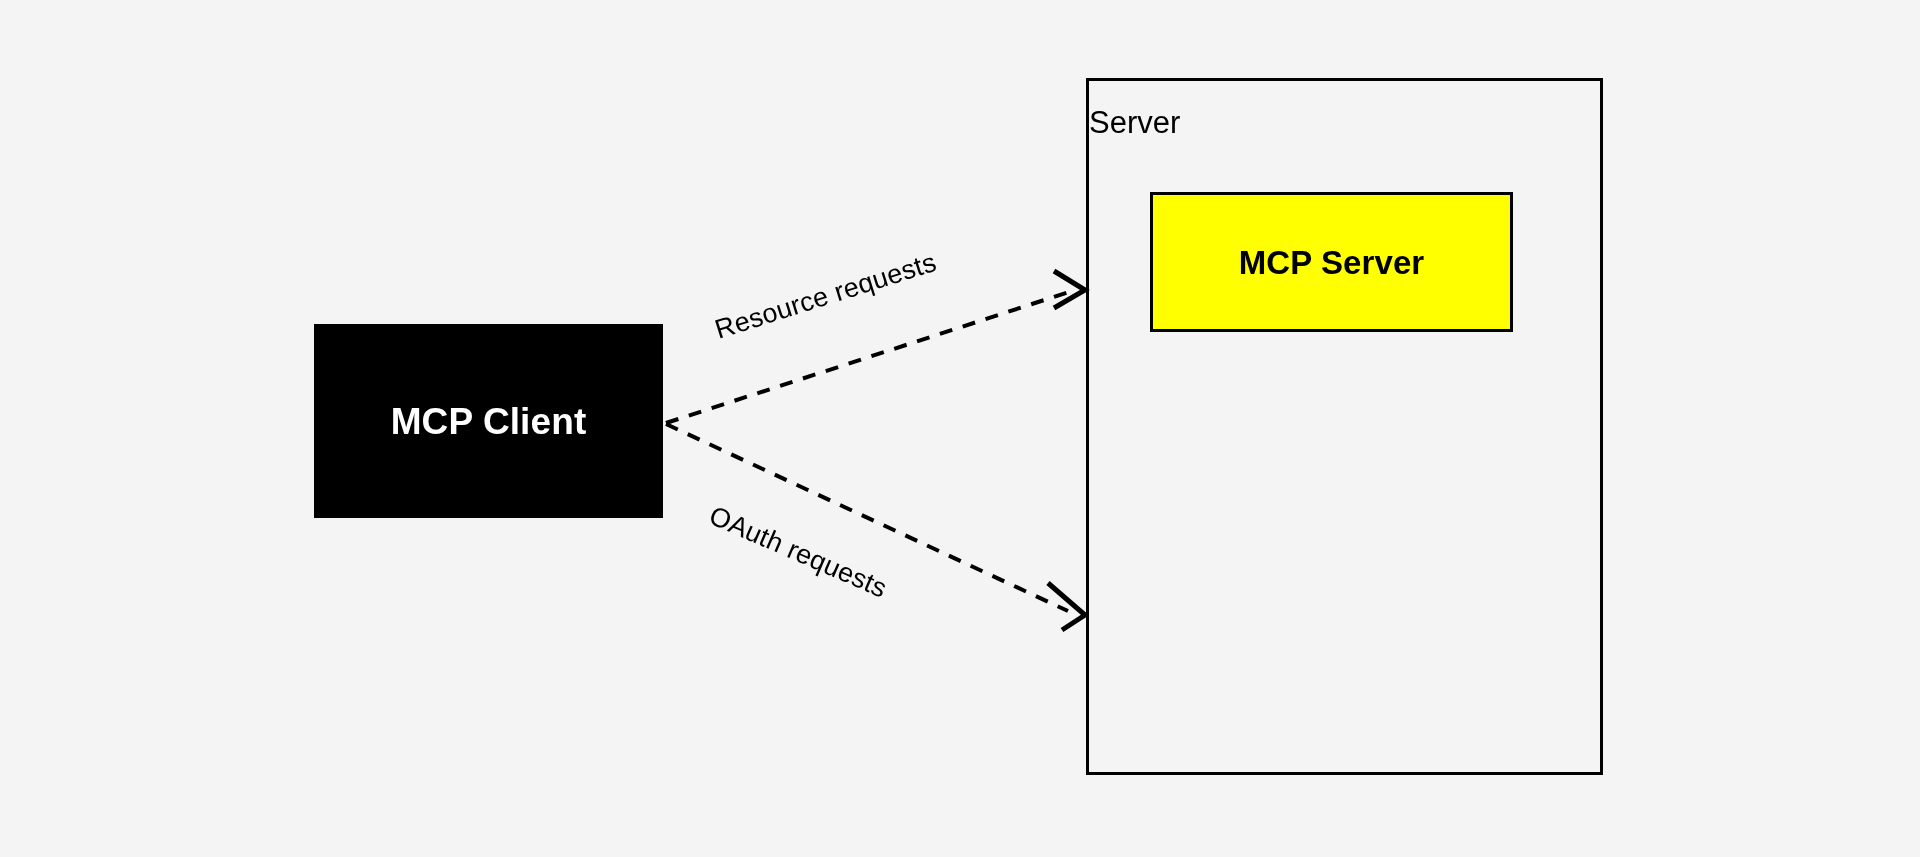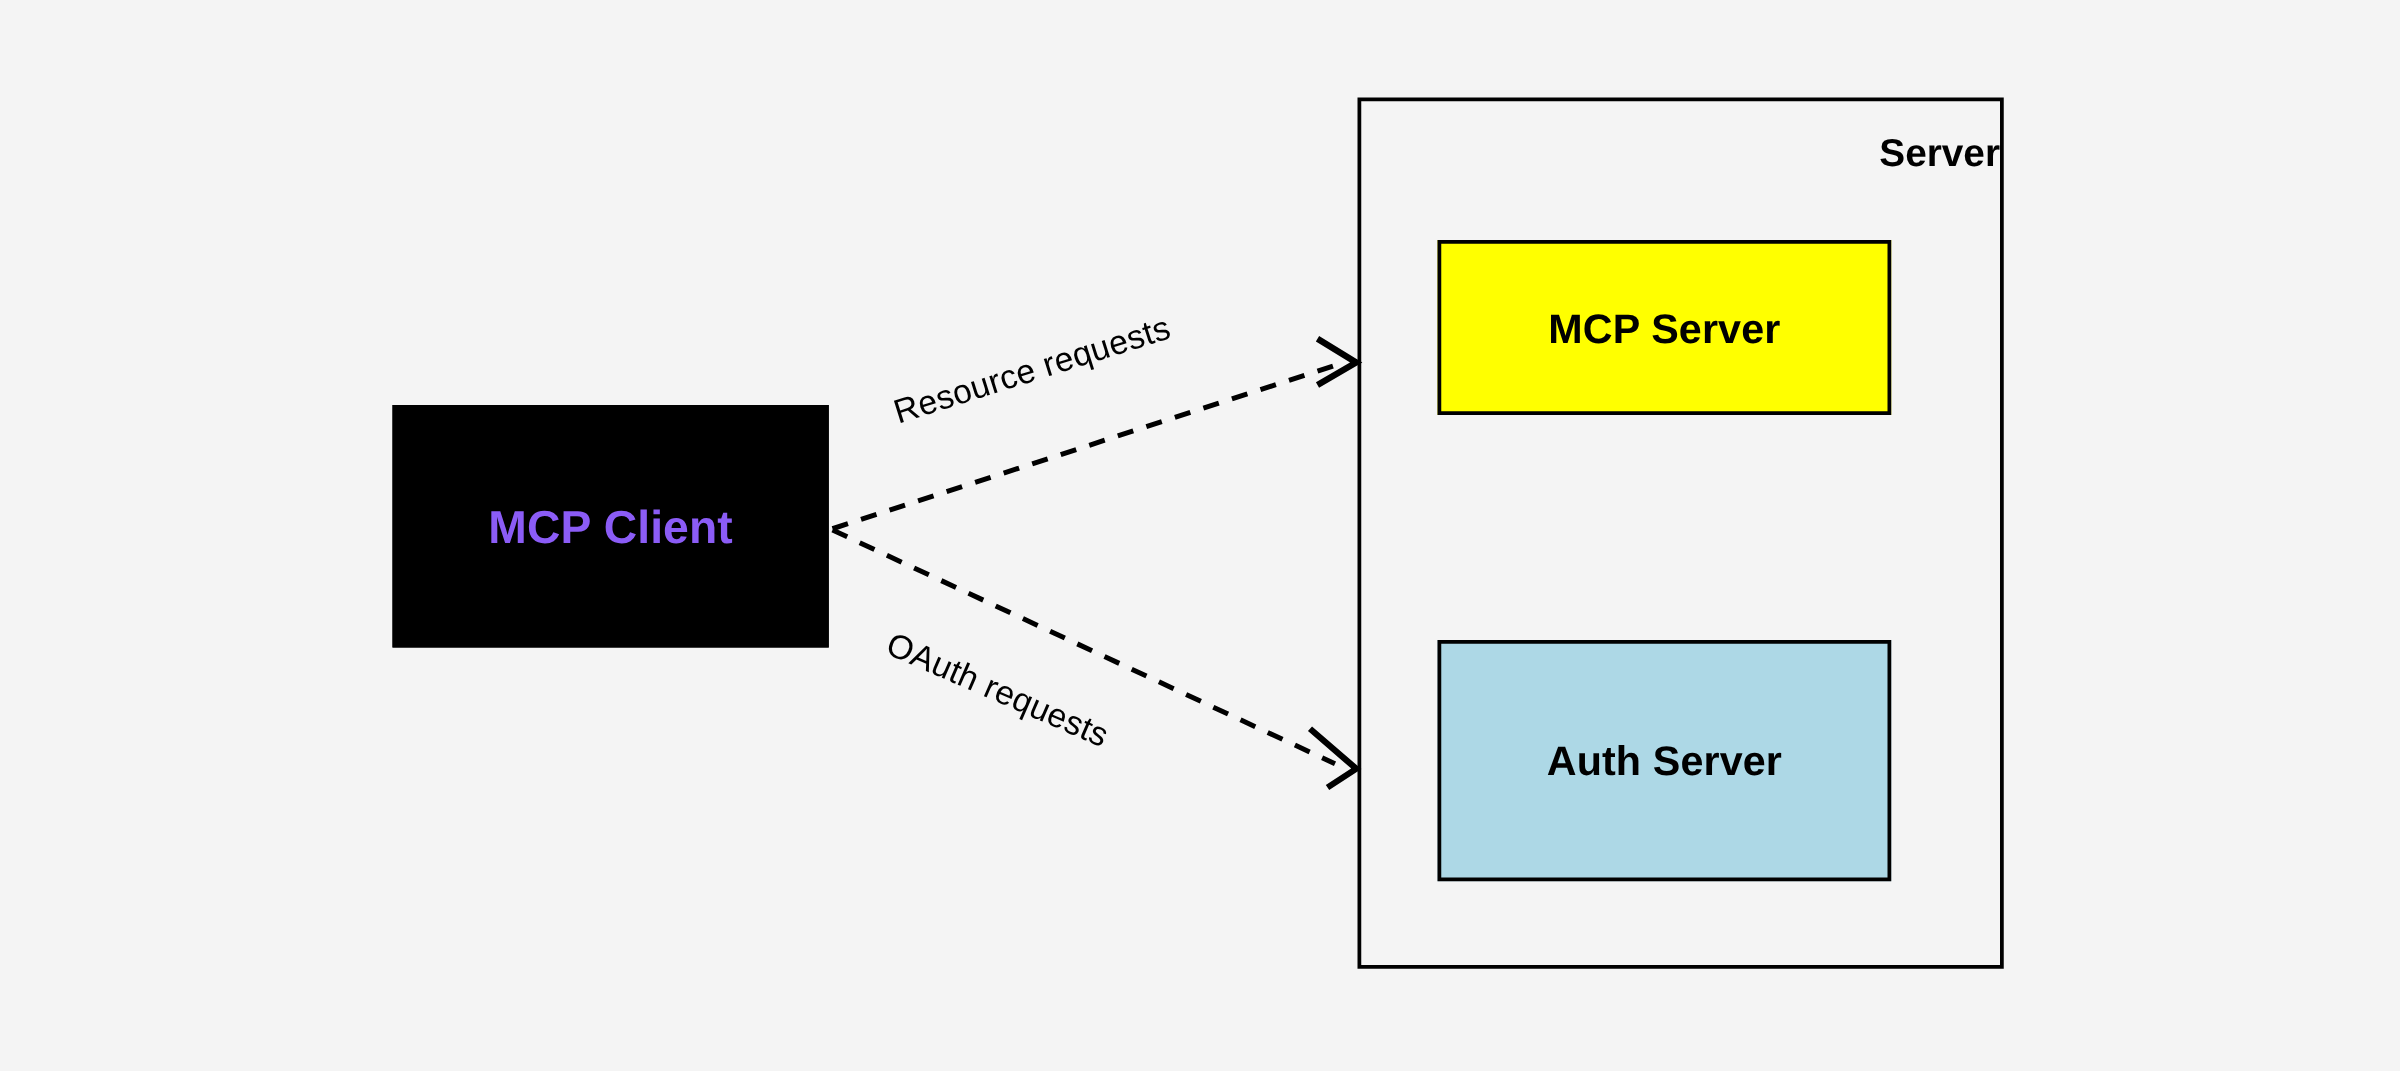--- a/index.html
+++ b/index.html
@@ -53,42 +53,42 @@
   
   #mcp-client {
     left: 314px;
     top: 324px;
     width: 349px;
     height: 194px;
     background: #000000;
     border: 1px solid #000000;
   }
   #mcp-client .node-label {
-    color: #8b5cf6;
+    color: #ffffff;
     font-size: 37px;
   }
 
   
   #server-container {
     left: 1086px;
     top: 78px;
     width: 517px;
     height: 697px;
     background: transparent;
     border: 3px solid #000000;
     display: block;
   }
   #server-title {
     position: absolute;
     left: 0;
     right: 0;
     top: 26px;
-    text-align: right;
+    text-align: left;
     font-size: 31px;
-    font-weight: bold;
+    font-weight: normal;
     color: #000000;
     line-height: 1;
   }
 
   
   #mcp-server {
     left: 1150px;
     top: 192px;
     width: 363px;
     height: 140px;
@@ -158,21 +158,18 @@
   </div>
 
   <div class="node" id="server-container">
     <div id="server-title">Server</div>
   </div>
 
   <div class="node" id="mcp-server">
     <span class="node-label">MCP Server</span>
   </div>
 
-  <div class="node" id="auth-server">
-    <span class="node-label">Auth Server</span>
-  </div>
 
   <div class="edge-label" id="label-resource-requests">Resource requests</div>
 
   <div class="edge-label" id="label-oauth-requests">OAuth requests</div>
 
 </div>
 
 </body></html>

